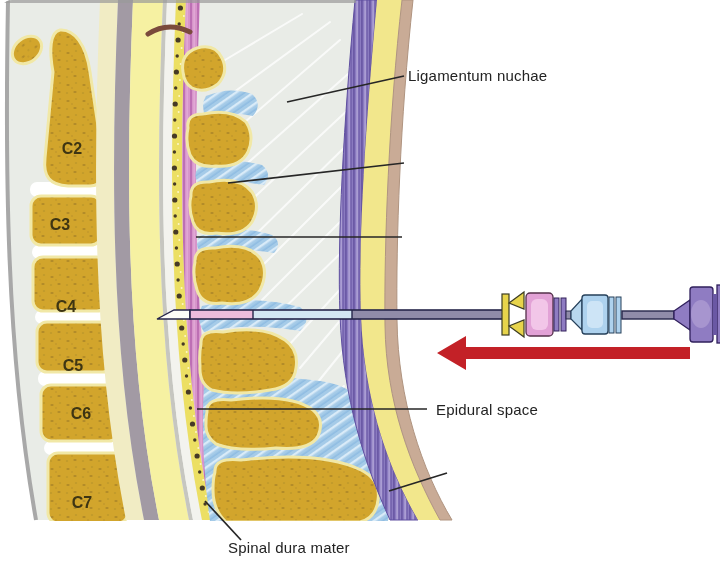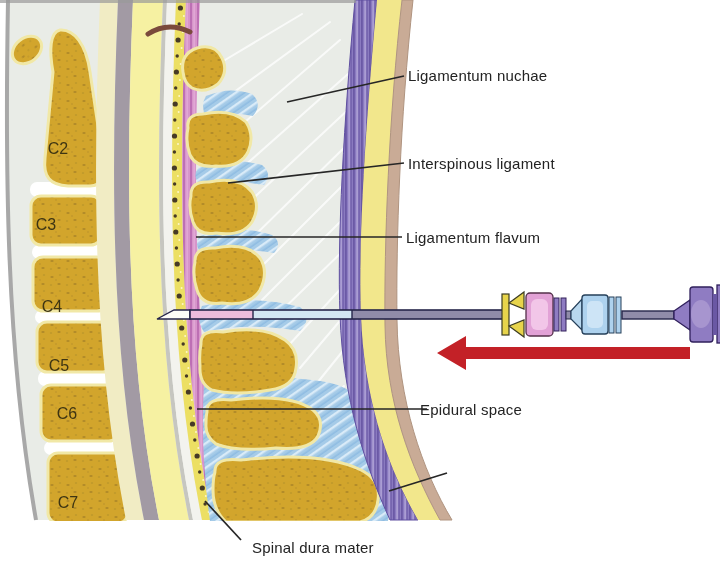--- a/index.html
+++ b/index.html
@@ -1,20 +1,20 @@
 <!DOCTYPE html>
 <html><head>
 <meta charset="utf-8">
 <style>
   html,body{margin:0;padding:0;background:#fff;}
   #stage{position:relative;width:720px;height:564px;background:#ffffff;overflow:hidden;
-         font-family:"Liberation Sans", sans-serif;}
+         font-family:"Liberation Sans", sans-serif;border-radius:12px;}
   #art{position:absolute;left:0;top:0;}
   .lbl{position:absolute;font-size:15px;color:#232323;white-space:nowrap;letter-spacing:.2px;}
-  .vlbl{position:absolute;font-size:16px;font-weight:normal;color:#3e3513;transform:translate(-50%,-50%);}
+  .vlbl{position:absolute;font-size:16px;font-weight:bold;color:#3e3513;transform:translate(-50%,-50%);margin-left:14px;}
 </style>
 </head>
 <body>
 
 <div id="stage">
 
 <svg id="art" width="720" height="564" viewBox="0 0 720 564">
   <defs>
     <pattern id="bone" width="16" height="16" patternUnits="userSpaceOnUse">
       <rect width="16" height="16" fill="#d2a52c"></rect>
@@ -237,24 +237,22 @@
       <rect x="717" y="285" width="4" height="58"></rect>
     </g>
     <ellipse cx="701" cy="314" rx="10" ry="14" fill="#a795cf"></ellipse>
     <rect x="713" y="294" width="4" height="41" fill="#6a58a4"></rect>
   </g>
 
   <polygon points="437,353 466,336 466,347 690,347 690,359 466,359 466,370" fill="#c32127"></polygon>
 </svg>
 
 <div class="lbl" style="left:408px;top:67px">Ligamentum nuchae</div>
-<div class="lbl" style="left:408px;top:155px">Interspinous ligament</div>
-<div class="lbl" style="left:406px;top:229px">Ligamentum flavum</div>
-<div class="lbl" style="left:420px;top:401px">Epidural space</div>
-<div class="lbl" style="left:252px;top:539px">Spinal dura mater</div>
+<div class="lbl" style="left:436px;top:401px">Epidural space</div>
+<div class="lbl" style="left:228px;top:539px">Spinal dura mater</div>
 
 <div class="vlbl" style="left:58px;top:149px">C2</div>
 <div class="vlbl" style="left:46px;top:225px">C3</div>
 <div class="vlbl" style="left:52px;top:307px">C4</div>
 <div class="vlbl" style="left:59px;top:366px">C5</div>
 <div class="vlbl" style="left:67px;top:414px">C6</div>
 <div class="vlbl" style="left:68px;top:503px">C7</div>
 
 </div>
 

